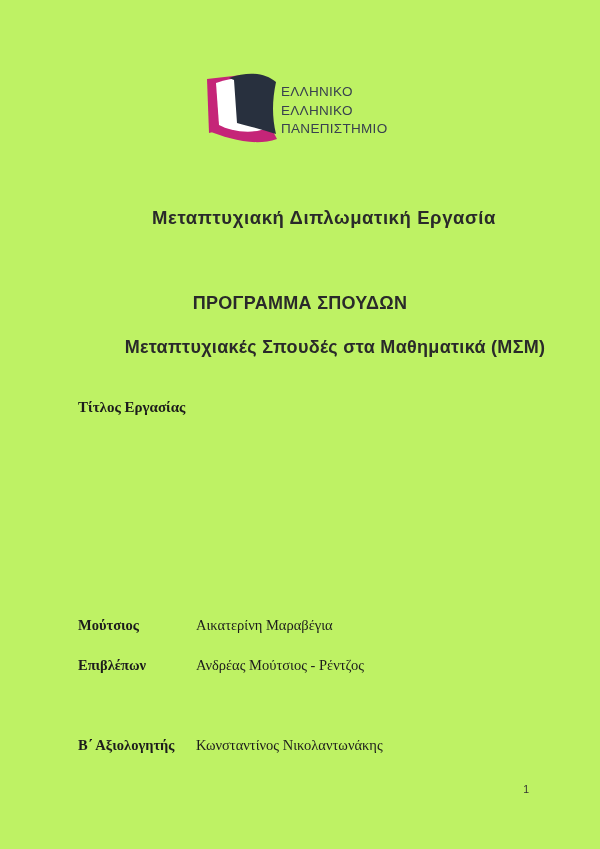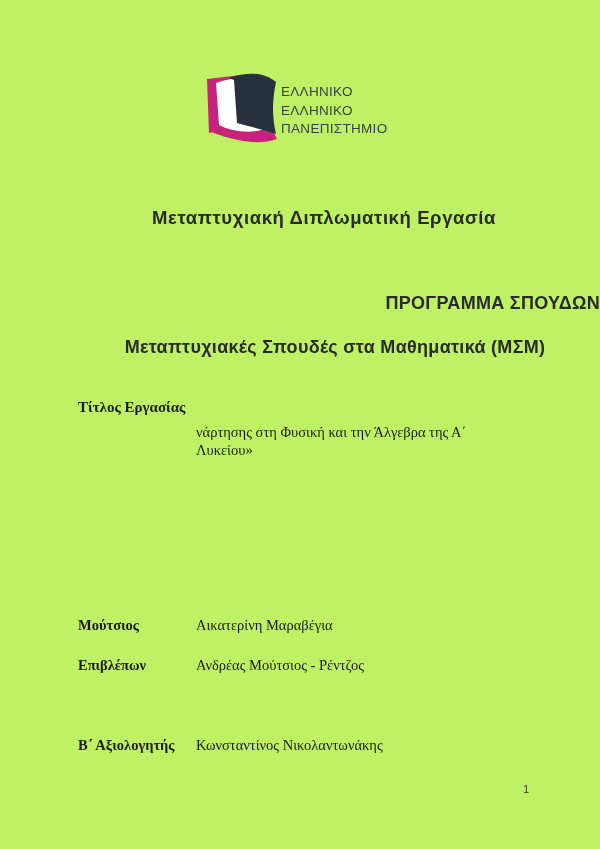--- a/index.html
+++ b/index.html
@@ -42,21 +42,21 @@
     font-size: 18.5px;
     letter-spacing: 0.6px;
     color: #2A2A2A;
     padding-left: 24px;
   }
   .program-label {
     position: absolute;
     top: 293px;
     left: 0;
     width: 600px;
-    text-align: right;
+    text-align: center;
     font-weight: bold;
     font-size: 18px;
     letter-spacing: 0.3px;
     color: #2A2A2A;
   }
   .program-name {
     position: absolute;
     top: 337px;
     left: 0;
     width: 600px;
@@ -133,21 +133,20 @@
     <div>ΕΛΛΗΝΙΚΟ</div>
     <div>ΠΑΝΕΠΙΣΤΗΜΙΟ</div>
   </div>
 
   <div class="main-title">Μεταπτυχιακή Διπλωματική Εργασία</div>
   <div class="program-label">ΠΡΟΓΡΑΜΜΑ ΣΠΟΥΔΩΝ</div>
   <div class="program-name">Μεταπτυχιακές Σπουδές στα Μαθηματικά (ΜΣΜ)</div>
 
   <div class="thesis-label serif">Τίτλος Εργασίας</div>
   <div class="thesis-value serif">
-    <div>νάρτησης στη Φυσική και την Άλγεβρα της Α΄ Λυκείου»</div>
   </div>
 
   <div class="person-row row-0">
     <div class="person-label serif">Μούτσιος</div>
     <div class="person-value serif">Αικατερίνη Μαραβέγια</div>
   </div>
   <div class="person-row row-1">
     <div class="person-label serif">Επιβλέπων</div>
     <div class="person-value serif">Ανδρέας Μούτσιος - Ρέντζος</div>
   </div>

